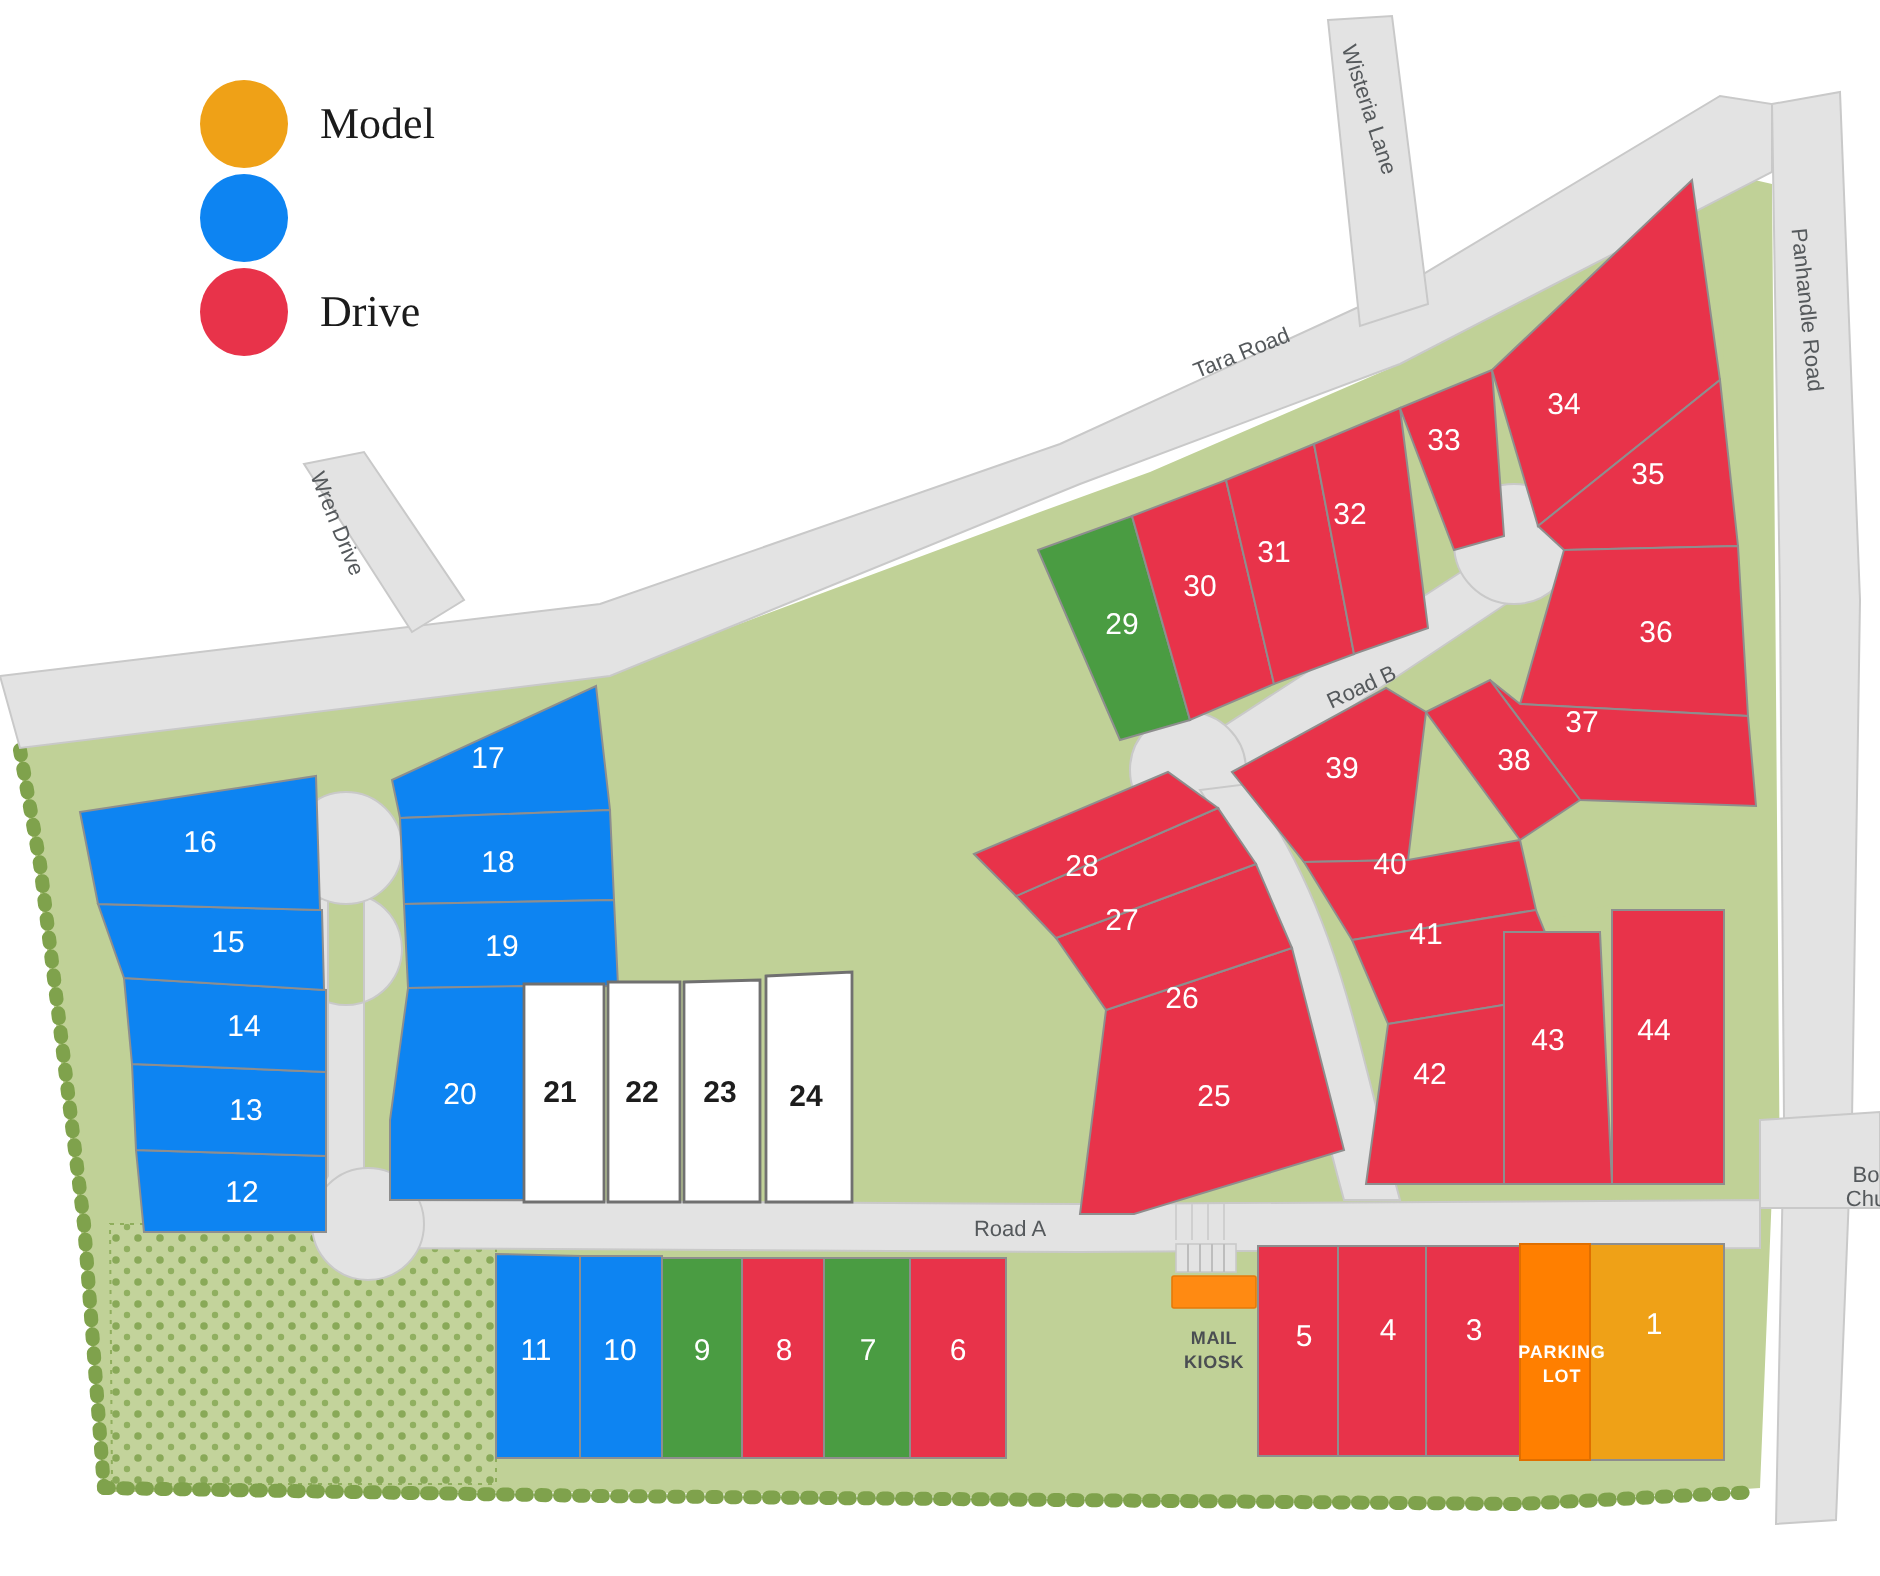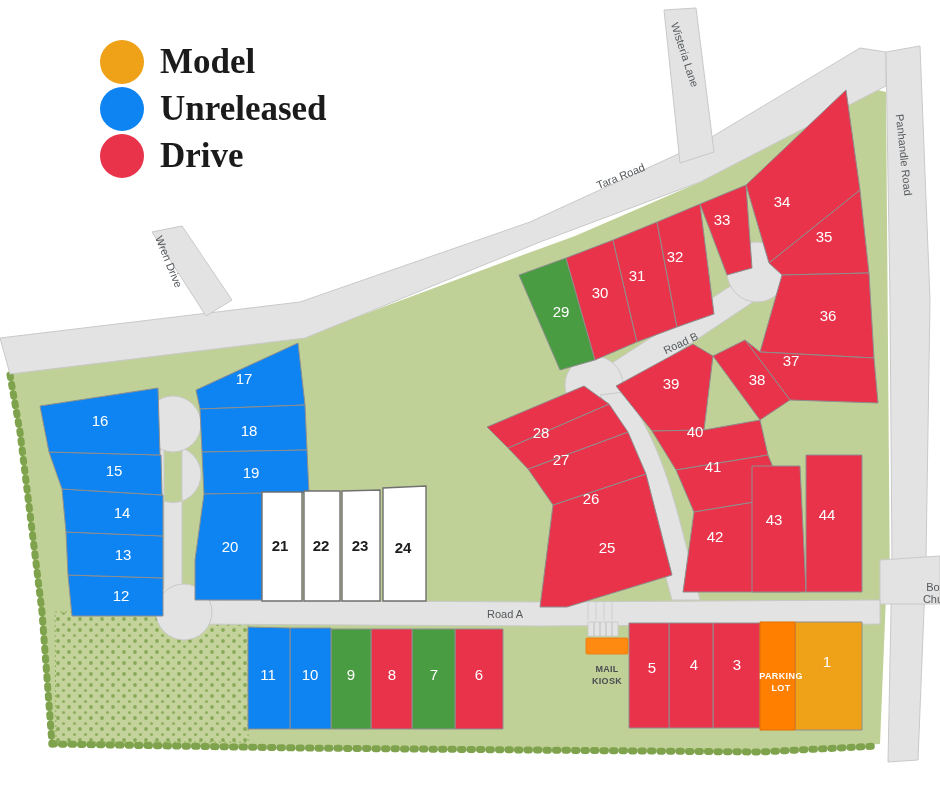--- a/index.html
+++ b/index.html
@@ -18,21 +18,21 @@
                letter-spacing:.3px;}
   .parking-label{fill:#ffffff;font-family:"Liberation Sans",sans-serif;font-size:9px;
                  font-weight:bold;text-anchor:middle;dominant-baseline:middle;
                  letter-spacing:.4px;}
 
   
   #legend{position:absolute;left:100px;top:38px;z-index:5;}
   .legend-row{display:flex;align-items:center;height:47px;}
   .legend-dot{width:44px;height:44px;border-radius:50%;flex:0 0 44px;}
   .legend-text{margin-left:16px;font-family:"Liberation Serif",serif;
-               font-size:35px;color:#1b1b1b;line-height:1;white-space:nowrap;font-weight:bold;}
+               font-size:22px;color:#1b1b1b;line-height:1;white-space:nowrap;}
 </style>
 </head>
 <body>
 
 <div id="stage">
 
   <svg id="map" viewBox="0 0 940 788">
     <defs>
       <pattern id="treePattern" width="11" height="11" patternUnits="userSpaceOnUse">
         <rect width="11" height="11" fill="#C3D39B"></rect>
@@ -293,21 +293,20 @@
       </g>
   </svg>
 
   <div id="legend">
     <div class="legend-row">
       <span class="legend-dot" style="background: rgb(239, 161, 23);"></span>
       <span class="legend-text">Model</span>
     </div>
     <div class="legend-row">
       <span class="legend-dot" style="background: rgb(13, 132, 242);"></span>
-      <span class="legend-text">Unreleased</span>
     </div>
     <div class="legend-row">
       <span class="legend-dot" style="background: rgb(232, 51, 74);"></span>
       <span class="legend-text">Drive</span>
     </div>
   </div>
 
 </div>
 
 </body></html>

